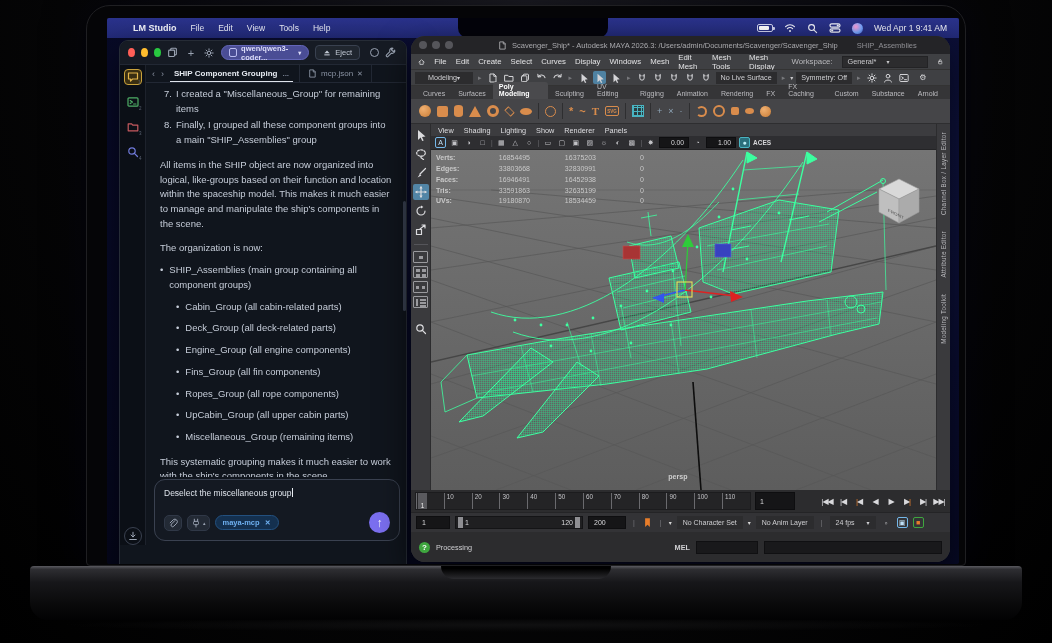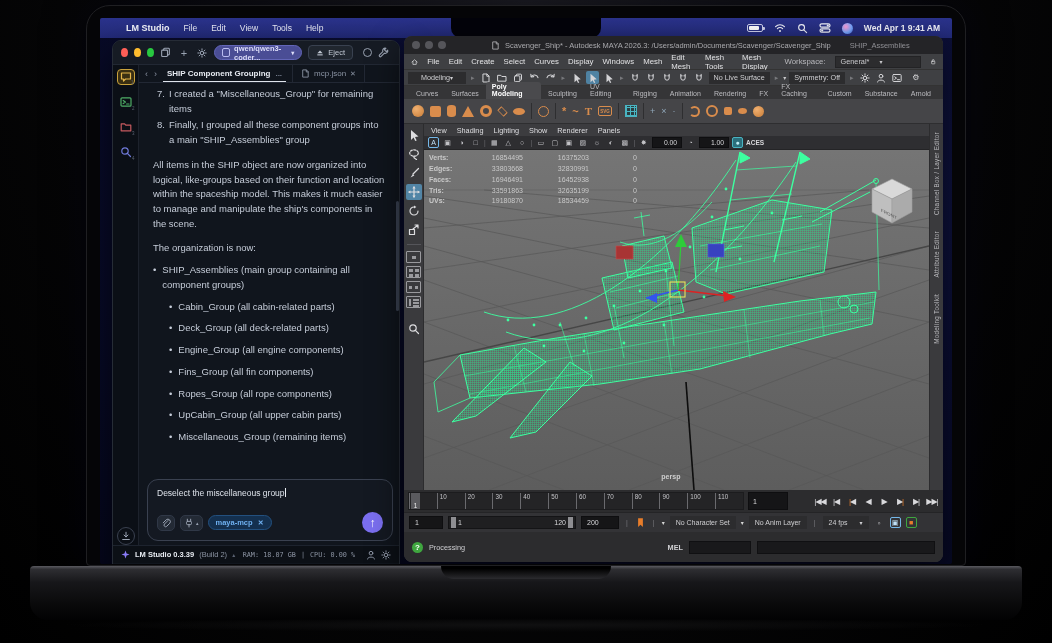--- a/index.html
+++ b/index.html
@@ -4,34 +4,34 @@
 <style>
   *{box-sizing:border-box;margin:0;padding:0}
   html,body{background:#000}
   body{font-family:"Liberation Sans",sans-serif;-webkit-font-smoothing:antialiased}
   .row{display:flex;align-items:center}
   .stage{position:relative;width:1052px;height:643px;overflow:hidden;
     background:radial-gradient(ellipse at 50% 0%,#1d1d20 0%,#060607 55%,#000 100%)}
   
   .screen{position:absolute;left:86px;top:5px;width:880px;height:561px;background:#050507;
     border:1px solid #1f1f22;border-radius:24px 24px 4px 4px;box-shadow:0 0 40px rgba(0,0,20,.5)}
-  .display{position:absolute;left:13px;top:12px;width:852px;height:546px;overflow:hidden;border-radius:2px;
+  .display{position:absolute;left:20px;top:12px;width:852px;height:546px;overflow:hidden;border-radius:2px;
     background:radial-gradient(ellipse at 70% 30%,#141a4e 0%,#0a0d33 45%,#05071c 100%)}
   .base{position:absolute;left:30px;top:566px;width:992px;height:54px;border-radius:4px 4px 18px 18px;
     background:linear-gradient(#5a5a60 0,#2e2e32 6%,#17171a 30%,#0a0a0b 70%,#020203 100%)}
   .scoop{position:absolute;left:411px;top:0;width:170px;height:13px;border-radius:0 0 14px 14px;
     background:linear-gradient(#000 20%,#2b2b2f 100%)}
   .base-shadow{position:absolute;left:60px;top:618px;width:932px;height:14px;border-radius:50%;
     background:radial-gradient(ellipse,#101011 0%,transparent 70%)}
   
   .menubar{position:absolute;left:0;top:0;width:852px;height:20px;display:flex;align-items:center;
     background:linear-gradient(#2b338c,#222a78);color:#f2f3fa;font-size:9px;font-weight:bold;padding:0 12px;gap:14px}
   .menubar .items{display:flex;gap:14px;font-weight:normal;font-size:8.5px;color:#e8eaf6}
   .notch{position:absolute;left:351px;top:0;width:150px;height:20px;background:#03030a;border-radius:0 0 10px 10px}
-  .mb-right{margin-left:auto;display:flex;align-items:center;gap:11px;font-weight:bold;font-size:8.5px}
+  .mb-right{margin-left:auto;display:flex;align-items:center;gap:11px;font-weight:normal;font-size:8.5px}
   .batt{width:16px;height:8px;border:1px solid #cfd2ee;border-radius:2px;position:relative}
   .batt i{position:absolute;left:1px;top:1px;bottom:1px;width:10px;background:#fff;border-radius:1px}
   .batt b{position:absolute;right:-3px;top:2px;width:2px;height:3px;background:#cfd2ee;border-radius:0 1px 1px 0}
   .siri{width:11px;height:11px;border-radius:50%;background:radial-gradient(circle at 35% 35%,#ff9ad5,#7aa8ff 55%,#3b58c4)}
   
   svg.ic{stroke:currentColor;fill:none;stroke-width:1.2;stroke-linecap:round;stroke-linejoin:round;display:block}
   
   .win-lm{position:absolute;left:12px;top:22px;width:288px;height:540px;background:#10151d;border-radius:9px;
     border:1px solid #262c36;box-shadow:0 14px 34px rgba(0,0,0,.65);color:#c9d1dd;overflow:hidden}
   .lm-titlebar{position:absolute;left:0;top:0;width:100%;height:24px;display:flex;align-items:center;
@@ -77,21 +77,21 @@
     display:flex;align-items:center;justify-content:center;gap:2px;font-size:7px;padding:0 3px}
   .mcp-pill{display:flex;align-items:center;gap:5px;height:15px;padding:0 7px;border-radius:8px;background:#14304f;
     border:1px solid #23507f;color:#6fb0f0;font-size:7.5px;font-weight:bold}
   .send-btn{margin-left:auto;width:21px;height:21px;border-radius:50%;background:#7b6ff0;color:#fff;
     display:flex;align-items:center;justify-content:center;font-size:12px}
   .lm-status{position:absolute;left:0;top:504px;width:100%;height:18px;background:#0c1016;border-top:1px solid #1d232e;
     display:flex;align-items:center;padding:0 8px;gap:5px;font-size:7.5px;color:#8b93a2}
   .lm-status .app{color:#e7ebf1;font-weight:bold}
   .lm-status .mono{font-family:"DejaVu Sans Mono",monospace;font-size:6.8px}
   
-  .win-maya{position:absolute;left:304px;top:18px;width:539px;height:526px;background:#3c3c3e;border-radius:8px;
+  .win-maya{position:absolute;left:304px;top:18px;width:539px;height:526px;background:#3c3c3e;border-radius:14px;
     box-shadow:0 14px 34px rgba(0,0,0,.65);color:#d6d6d6;overflow:hidden;font-size:8px}
   .my-titlebar{position:absolute;left:0;top:0;width:100%;height:18px;background:#242427;display:flex;align-items:center;
     padding:0 8px;gap:5px;color:#a9a9ad;font-size:7.5px}
   .tl.dim{background:#55555a;width:8px;height:8px}
   .my-menubar{position:absolute;left:0;top:18px;width:100%;height:16px;background:#3f4043;display:flex;align-items:center;
     padding:0 7px;gap:9px;color:#e2e2e4;font-size:7.8px;border-bottom:1px solid #333}
   .ws-box{background:#2c2c2e;border:1px solid #232325;height:12px;display:flex;align-items:center;padding:0 5px;gap:10px;
     color:#c9c9cc;min-width:86px;font-size:7.3px}
   .my-statusline{position:absolute;left:0;top:34px;width:100%;height:16px;background:#3f4043;display:flex;align-items:center;
     padding:0 4px;gap:3px;border-bottom:1px solid #333;color:#c9c9cc}
@@ -462,20 +462,21 @@
               <span>Ropes_Group (all rope components)</span>
             </div>
           <div class="bl bl2">
               <span class="d">•</span>
               <span>UpCabin_Group (all upper cabin parts)</span>
             </div>
           <div class="bl bl2">
               <span class="d">•</span>
               <span>Miscellaneous_Group (remaining items)</span>
             </div>
+          <p>This systematic grouping makes it much easier to work with the ship's components in the scene.</p>
 
           <div class="scrollthumb"></div>
         </div>
 
         <div class="lm-composer">
           <div class="composer-text">
             <span>Deselect the miscellaneous group</span><span class="caret"></span>
           </div>
           <div class="composer-row">
             <span class="cbtn">
@@ -490,39 +491,20 @@
               <span style="font-size:5px">▴</span>
               </span>
             <span class="mcp-pill">
               <span>maya-mcp</span>
               <span style="font-size:7px">✕</span>
               </span>
             <span class="send-btn">↑</span>
           </div>
         </div>
 
-        <div class="lm-status">
-          <svg class="ic" width="9" height="9" style="color:#8b7cf8">
-              <use href="#i-spark"></use>
-            </svg>
-          <span class="app">LM Studio 0.3.39</span>
-          <span>(Build 2)</span>
-          <span style="font-size:6px;color:#5a6272">▴</span>
-          <span style="margin-left:auto" class="row mono">
-            <span>RAM: 18.07 GB</span>
-            <span style="margin:0 5px">|</span>
-            <span>CPU: 0.00 %</span>
-          </span>
-          <svg class="ic" width="10" height="10" style="margin-left:6px">
-              <use href="#i-person"></use>
-            </svg>
-          <svg class="ic" width="10" height="10">
-              <use href="#i-gear"></use>
-            </svg>
-        </div>
       </div>
 
       <div class="win-maya">
         <div class="my-titlebar">
           <span class="tl dim"></span>
           <span class="tl dim"></span>
           <span class="tl dim"></span>
           <svg class="ic" width="9" height="9" style="margin-left:40px">
               <use href="#i-doc"></use>
             </svg>

